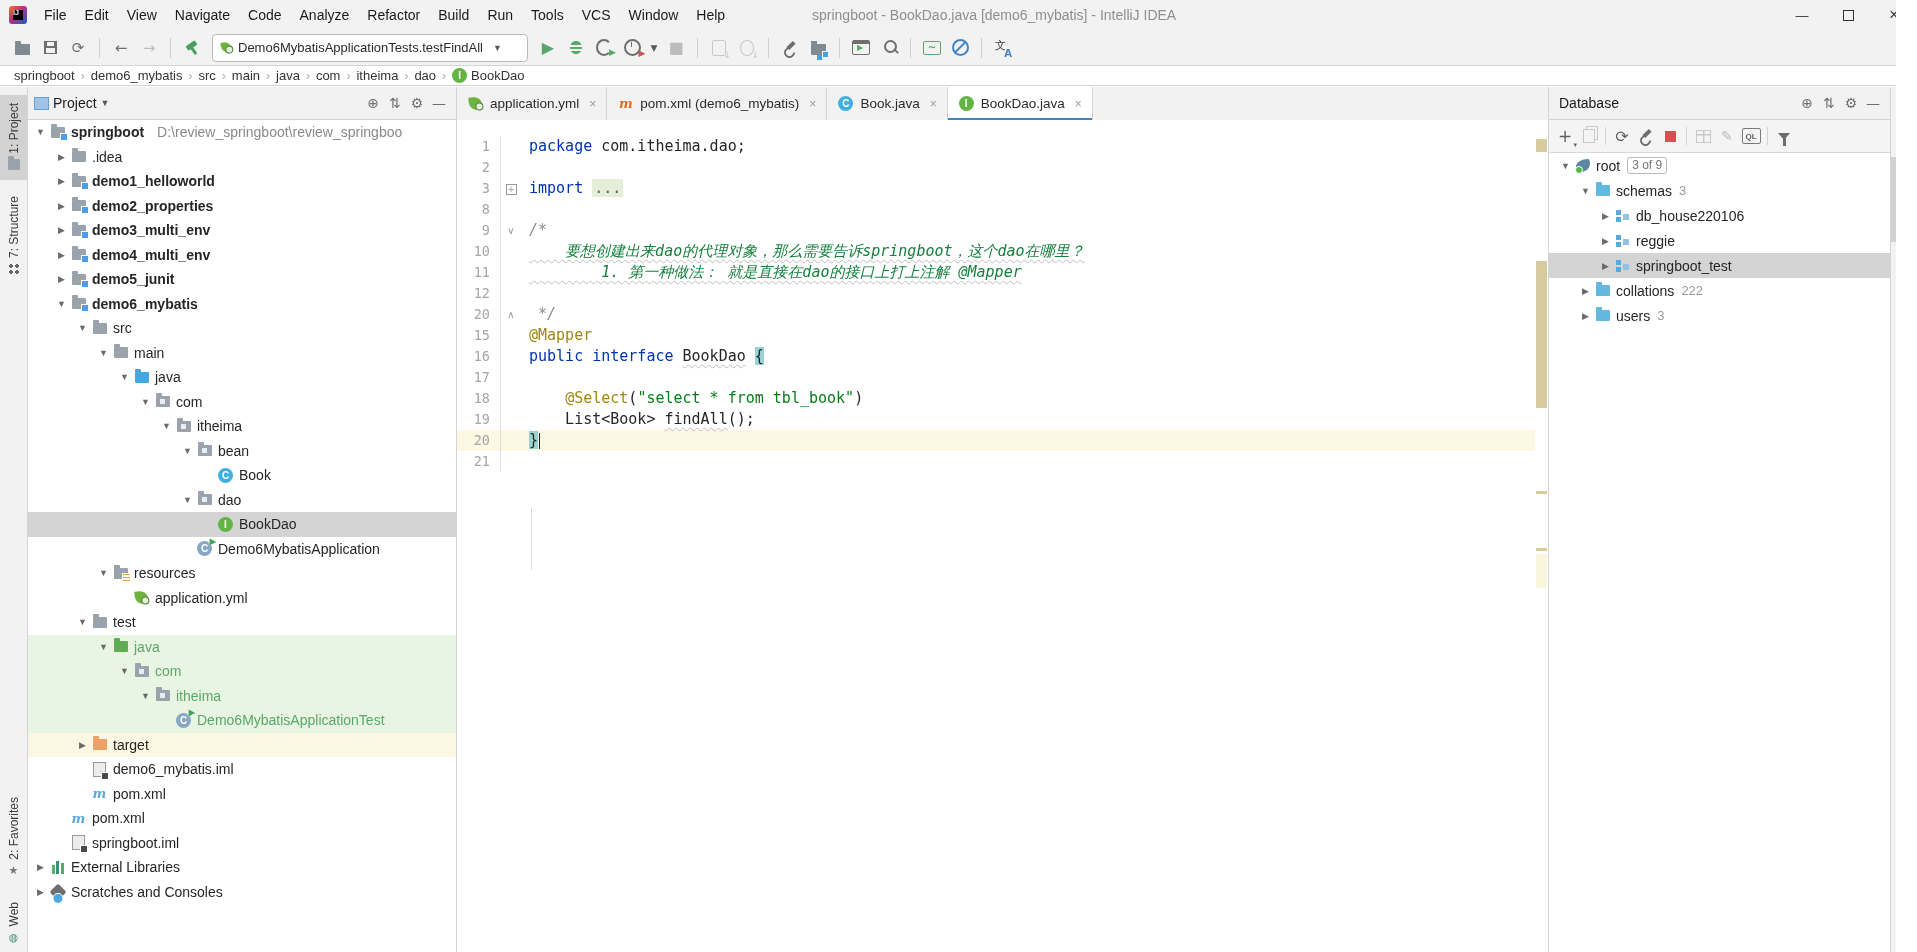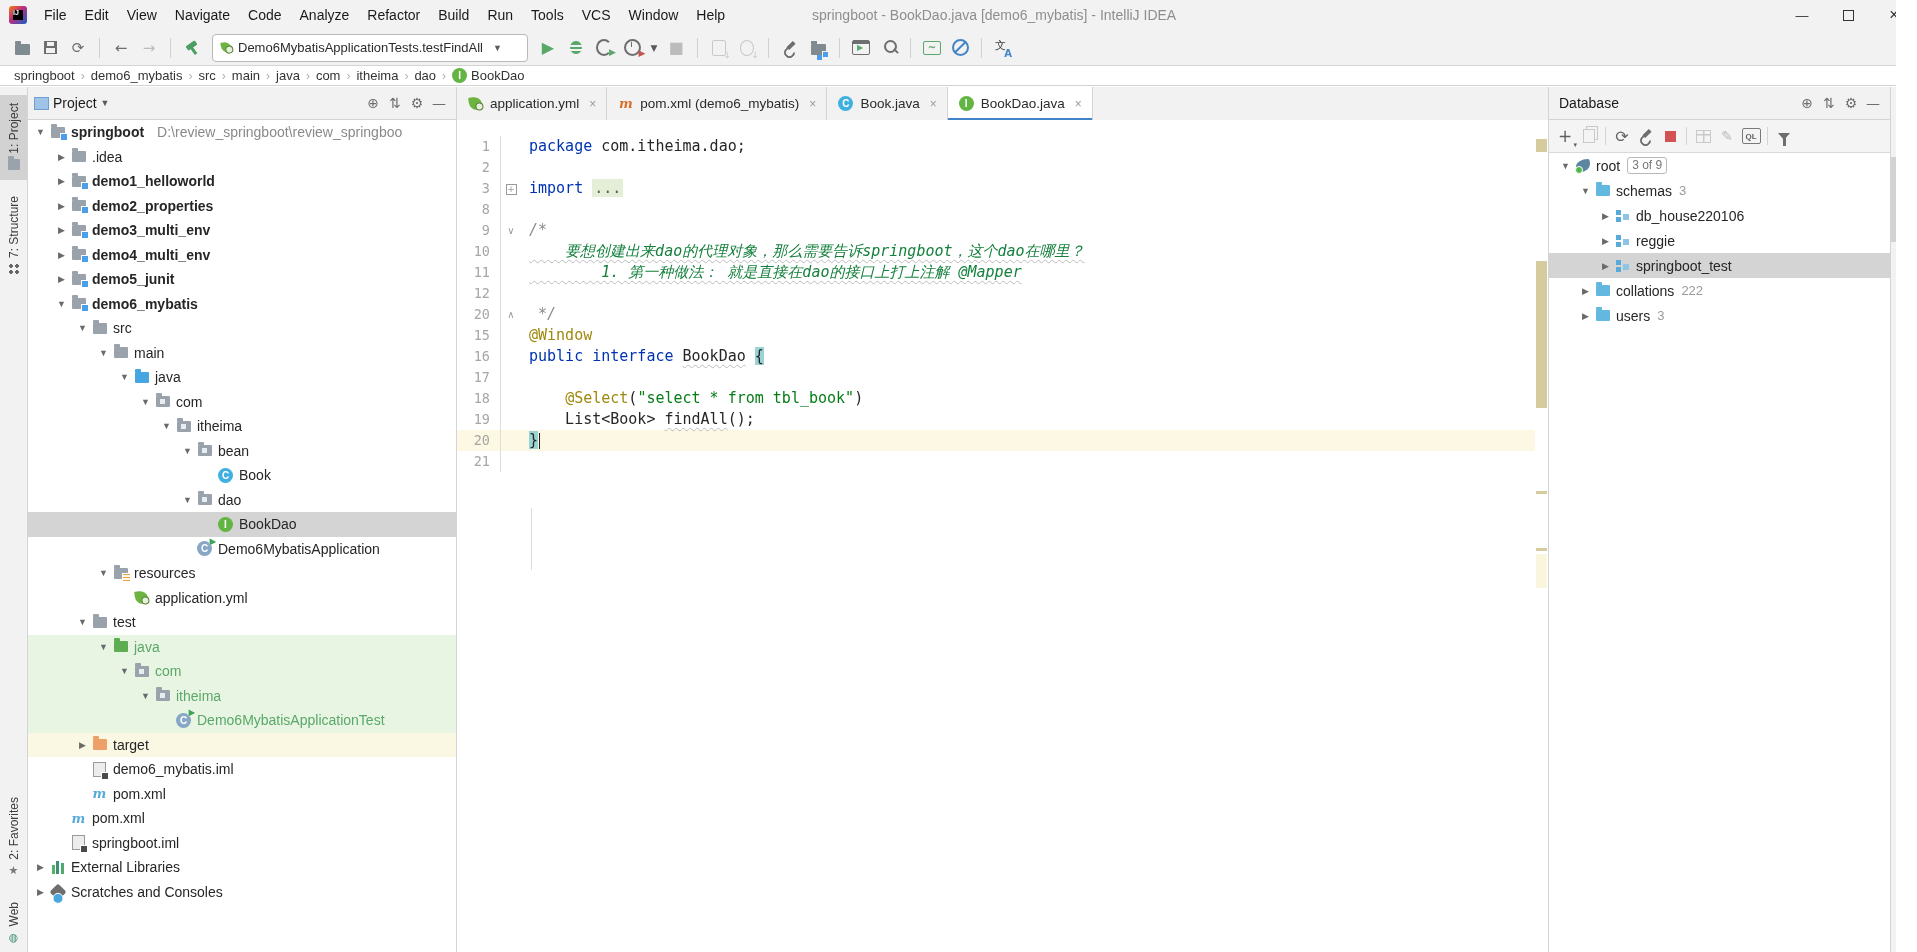--- a/index.html
+++ b/index.html
@@ -651,21 +651,21 @@
         <div id="codelines">
             <div class="cline"><span class="gnum">1</span><span class="gfold"></span><span class="ctext"><span class="tok kw">package </span><span class="tok">com.itheima.dao;</span></span></div>
             <div class="cline"><span class="gnum">2</span><span class="gfold"></span><span class="ctext"></span></div>
             <div class="cline"><span class="gnum">3</span><span class="gfold"><span class="pbox">+</span></span><span class="ctext"><span class="tok kw">import </span><span class="tok fold">...</span></span></div>
             <div class="cline"><span class="gnum">8</span><span class="gfold"></span><span class="ctext"></span></div>
             <div class="cline"><span class="gnum">9</span><span class="gfold">∨</span><span class="ctext"><span class="tok cm">/*</span></span></div>
             <div class="cline"><span class="gnum">10</span><span class="gfold"></span><span class="ctext"><span class="tok cmw">    要想创建出来dao的代理对象，那么需要告诉springboot，这个dao在哪里？</span></span></div>
             <div class="cline"><span class="gnum">11</span><span class="gfold"></span><span class="ctext"><span class="tok cmw">        1. 第一种做法： 就是直接在dao的接口上打上注解 @Mapper</span></span></div>
             <div class="cline"><span class="gnum">12</span><span class="gfold"></span><span class="ctext"></span></div>
             <div class="cline"><span class="gnum">20</span><span class="gfold">∧</span><span class="ctext"><span class="tok cm"> */</span></span></div>
-            <div class="cline"><span class="gnum">15</span><span class="gfold"></span><span class="ctext"><span class="tok ann">@Window</span></span></div>
+            <div class="cline"><span class="gnum">15</span><span class="gfold"></span><span class="ctext"><span class="tok ann">@Mapper</span></span></div>
             <div class="cline"><span class="gnum">16</span><span class="gfold"></span><span class="ctext"><span class="tok kw">public interface </span><span class="tok wavy">BookDao</span><span class="tok"> </span><span class="tok brace">{</span></span></div>
             <div class="cline"><span class="gnum">17</span><span class="gfold"></span><span class="ctext"></span></div>
             <div class="cline"><span class="gnum">18</span><span class="gfold"></span><span class="ctext"><span class="tok">    </span><span class="tok ann">@Select</span><span class="tok">(</span><span class="tok str">"select * from tbl_book"</span><span class="tok">)</span></span></div>
             <div class="cline"><span class="gnum">19</span><span class="gfold"></span><span class="ctext"><span class="tok">    List&lt;Book&gt; </span><span class="tok wavy">findAll</span><span class="tok">();</span></span></div>
             <div class="cline current"><span class="gnum">20</span><span class="gfold"></span><span class="ctext"><span class="tok brace">}</span><span class="caret"></span></span></div>
             <div class="cline"><span class="gnum">21</span><span class="gfold"></span><span class="ctext"></span></div>
           </div>
         <div id="indent-guide" style="top:388px;height:62px;"></div>
       </div>
       <div id="stripe">

